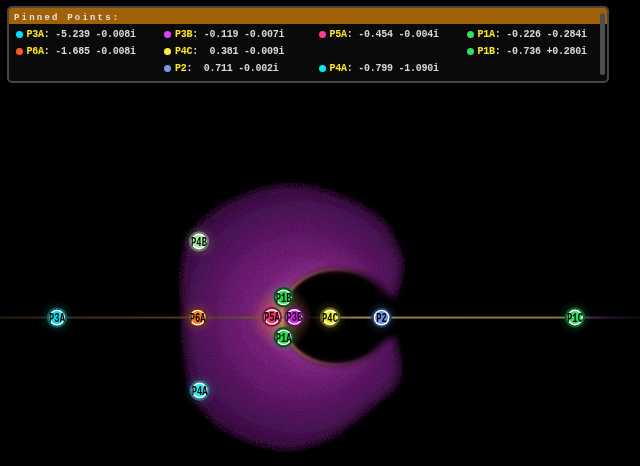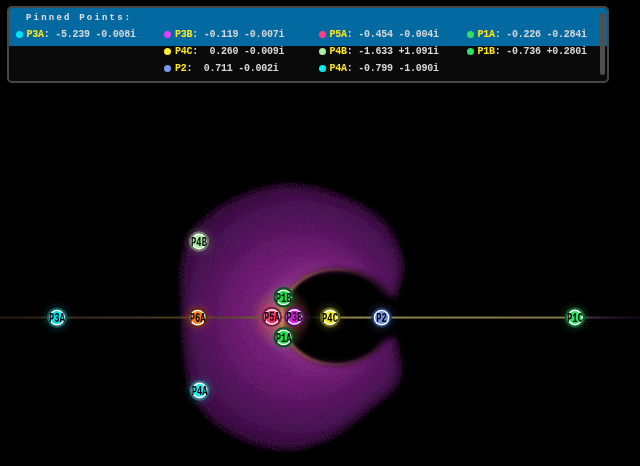--- a/index.html
+++ b/index.html
@@ -1,20 +1,20 @@
 <!DOCTYPE html>
 <html><head><meta charset="utf-8">
 <style>
 html,body{margin:0;padding:0;background:#000;width:640px;height:466px;overflow:hidden;-webkit-font-smoothing:antialiased}
 #stage{position:relative;width:640px;height:466px;background:#000;font-family:"Liberation Mono",monospace;-webkit-font-smoothing:antialiased}
 #cv{position:absolute;left:0;top:0}
 #panel{position:absolute;left:7px;top:6px;width:598px;height:73px;background:#0a0a0a;
  border:2px solid #464646;border-radius:5px;overflow:hidden}
-#phead{position:absolute;left:0;top:0;width:100%;height:38px;background:#0369a1;
- color:#e2e2e2;font-weight:bold;font-size:9px;line-height:20px;padding-left:17px;box-sizing:border-box;letter-spacing:2.2px}
+#phead{position:absolute;left:0;top:0;width:100%;height:16px;background:#a16207;
+ color:#e2e2e2;font-weight:bold;font-size:9px;line-height:20px;padding-left:5px;box-sizing:border-box;letter-spacing:2.2px}
 #thumb{position:absolute;right:2px;top:5px;width:5px;height:62px;background:#4f4f4f;border-radius:3px}
 .ent{position:absolute;height:13px;line-height:13px;font-size:10px;letter-spacing:-0.25px;white-space:pre}
 .dot{display:inline-block;width:7px;height:7px;border-radius:50%;vertical-align:-0.5px;margin-right:4px;letter-spacing:0}
 .lab{color:#ffe81a;font-weight:bold}
 .val{color:#d8d8d8;font-weight:bold}
 .mt{font-family:"Liberation Mono",monospace;font-weight:bold;font-size:13px;fill:#000}
 </style></head>
 <body>
 <div id="stage">
 <svg id="cv" width="640" height="466" viewBox="0 0 640 466">
@@ -191,20 +191,20 @@
 <circle r="6.5" fill="#2ee065"></circle>
 <text y="4.5" text-anchor="middle" class="mt" textLength="15.8" lengthAdjust="spacingAndGlyphs">P1C</text>
 </g>
 </svg>
 <div id="panel">
 <div id="phead">Pinned Points:</div>
 <div class="ent" style="left:6.5px;top:20.0px"><span class="dot" style="background:#00e5ff"></span><span class="lab">P3A</span><span class="val">: -5.239 -0.008i</span></div>
 <div class="ent" style="left:155.0px;top:20.0px"><span class="dot" style="background:#e040fb"></span><span class="lab">P3B</span><span class="val">: -0.119 -0.007i</span></div>
 <div class="ent" style="left:309.5px;top:20.0px"><span class="dot" style="background:#ff3d8a"></span><span class="lab">P5A</span><span class="val">: -0.454 -0.004i</span></div>
 <div class="ent" style="left:457.5px;top:20.0px"><span class="dot" style="background:#33dd66"></span><span class="lab">P1A</span><span class="val">: -0.226 -0.284i</span></div>
-<div class="ent" style="left:155.0px;top:37.0px"><span class="dot" style="background:#ffee33"></span><span class="lab">P4C</span><span class="val">:  0.260 -0.009i</span></div>
-<div class="ent" style="left:309.5px;top:37.0px"><span class="dot" style="background:#a8eda2"></span><span class="lab">P4B</span><span class="val">: -1.633 +1.091i</span></div>
+<div class="ent" style="left:6.5px;top:37.0px"><span class="dot" style="background:#ff5a1e"></span><span class="lab">P6A</span><span class="val">: -1.685 -0.008i</span></div>
+<div class="ent" style="left:155.0px;top:37.0px"><span class="dot" style="background:#ffee33"></span><span class="lab">P4C</span><span class="val">:  0.381 -0.009i</span></div>
 <div class="ent" style="left:457.5px;top:37.0px"><span class="dot" style="background:#33dd66"></span><span class="lab">P1B</span><span class="val">: -0.736 +0.280i</span></div>
 <div class="ent" style="left:155.0px;top:54.0px"><span class="dot" style="background:#7799ee"></span><span class="lab">P2</span><span class="val">:  0.711 -0.002i</span></div>
 <div class="ent" style="left:309.5px;top:54.0px"><span class="dot" style="background:#00f0f0"></span><span class="lab">P4A</span><span class="val">: -0.799 -1.090i</span></div>
 <div id="thumb"></div>
 </div>
 </div>
 
 </body></html>

